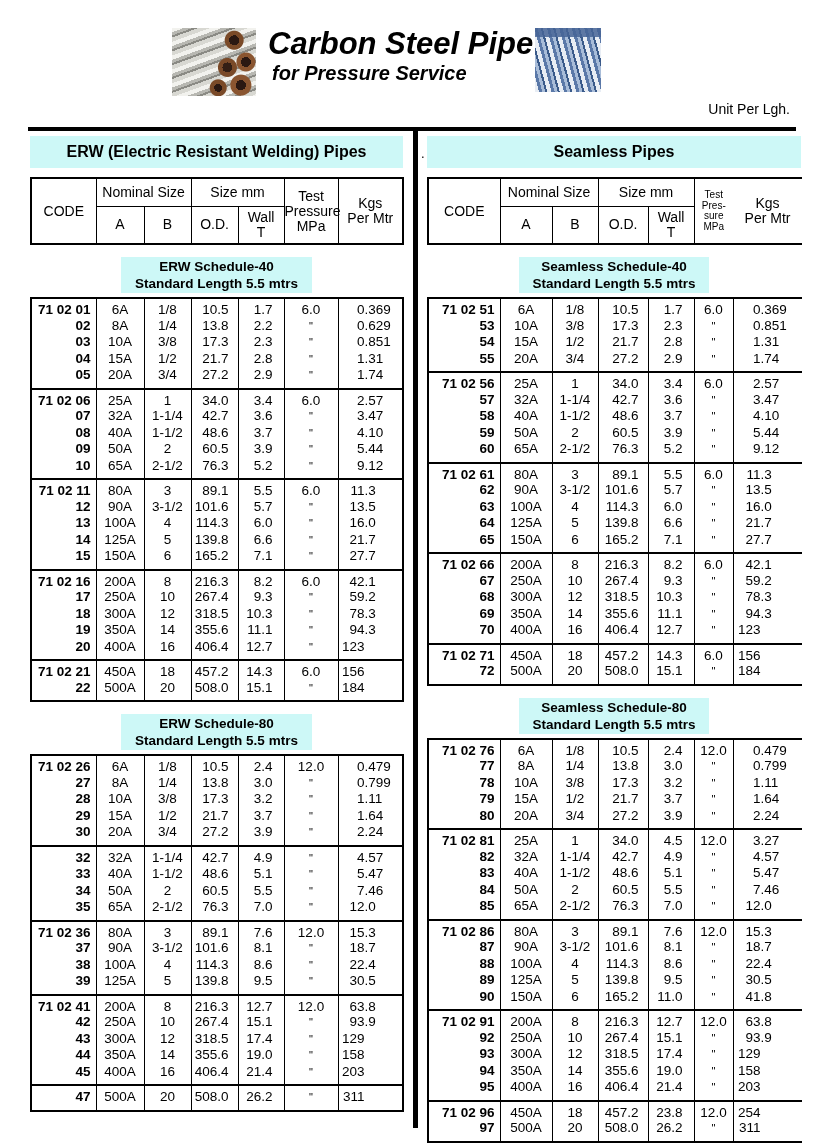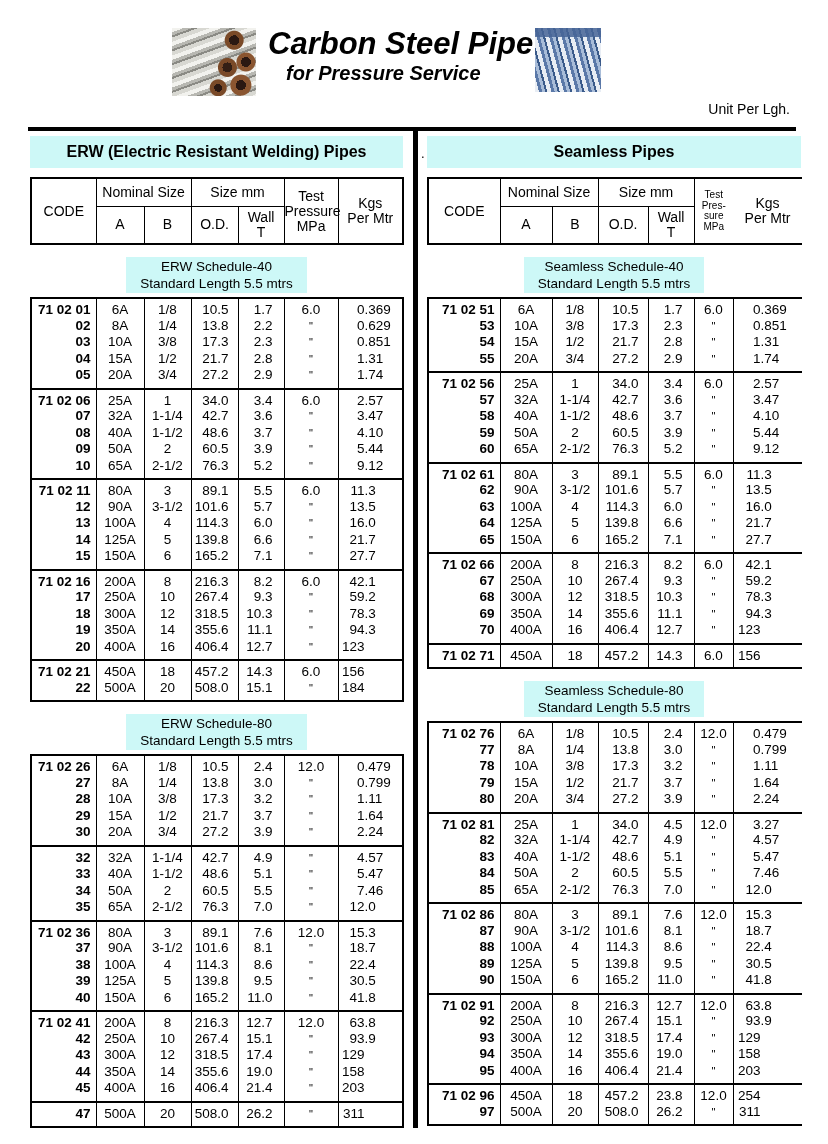--- a/index.html
+++ b/index.html
@@ -22,21 +22,21 @@
       radial-gradient(circle at 55% 88%, #2a1812 0 4px, #7a4a28 4px 8px, transparent 9px),
       repeating-linear-gradient(160deg, #f2f2ee 0 4px, #b8b8b2 4px 7px, #8a8a84 7px 9px, #d8d8d2 9px 13px);
   }
   .photo-right {
     left:535px; top:28px; width:66px; height:64px;
     background:
       linear-gradient(180deg, rgba(70,100,150,.85) 0 9px, rgba(0,0,0,0) 9px),
       repeating-linear-gradient(75deg, #e8edf4 0 4px, #5a78a8 4px 7px, #a8bcd8 7px 10px, #3a5a8a 10px 12px);
   }
   .title    { position:absolute; left:268px; top:26px;  font-size:31px; font-weight:bold; font-style:italic; letter-spacing:0; white-space:nowrap; }
-  .subtitle { position:absolute; left:286px; top:62px;  font-size:20px; font-weight:bold; font-style:italic; white-space:nowrap; }
+  .subtitle { position:absolute; left:272px; top:62px;  font-size:20px; font-weight:bold; font-style:italic; white-space:nowrap; }
   .unit-note{ position:absolute; right:38px; top:101px; font-size:14px; }
   .top-rule { position:absolute; left:28px;  top:127px; width:768px; height:4px; background:#000; }
   .center-divider { position:absolute; left:413px; top:127px; width:5px; height:1001px; background:#000; }
   .stray-dot{ position:absolute; left:421px; top:146px; font-size:13px; }
   
   .pipe-col { position:absolute; top:136px; }
   .col-left  { left:30px;  width:373px; }
   .col-right { left:427px; width:374px; }
   .section-bar {
     height:32px; line-height:32px; text-align:center;
@@ -50,21 +50,21 @@
   .h-code  { border-right:1px solid #000; }
   .h-group { border-right:1px solid #000; border-bottom:1px solid #000; }
   .h-sub   { border-right:1px solid #000; }
   .h-test  { border-right:1px solid #000; font-size:10.5px; line-height:11px; }
   .h-kgs   { font-size:14px; line-height:16px; }
   .col-right .hdr    { border-right:none; }
   .col-right .h-test { border-right:none; font-size:10px; line-height:10.5px; }
   
   .banner {
     margin:12px auto 0 auto; width:max-content; padding:1px 14px;
-    background:#cdf8f7; font-size:13.5px; font-weight:normal;
+    background:#cdf8f7; font-size:13.5px; font-weight:bold;
     text-align:center; line-height:17px; white-space:pre-line;
   }
   
   .body-tbl { margin-top:4px; border:2px solid #000; }
   .body-tbl.open-right { border-right:none; }
   .body-tbl tbody + tbody { border-top:2px solid #000; }
   .body-tbl td { font-size:13.5px; line-height:15.5px; vertical-align:top; white-space:nowrap; }
   .body-tbl td + td { border-left:1px solid #000; }
   .body-tbl tbody tr:first-child td { padding-top:3px; }
   .body-tbl tbody tr:last-child  td { padding-bottom:4px; }
@@ -473,29 +473,20 @@
             </tr>
             <tr>
               <td class="c-code">39</td>
               <td class="c-a">125A</td>
               <td class="c-b">5</td>
               <td class="c-od">139.8</td>
               <td class="c-wall">9.5</td>
               <td class="c-test"><span class="ditto">"</span></td>
               <td class="c-kgs"><span class="ip">30</span><span class="fp">.5</span></td>
             </tr>
-            <tr>
-              <td class="c-code">40</td>
-              <td class="c-a">150A</td>
-              <td class="c-b">6</td>
-              <td class="c-od">165.2</td>
-              <td class="c-wall">11.0</td>
-              <td class="c-test"><span class="ditto">"</span></td>
-              <td class="c-kgs"><span class="ip">41</span><span class="fp">.8</span></td>
-            </tr>
           </tbody>
           <tbody>
             <tr>
               <td class="c-code">71 02 41</td>
               <td class="c-a">200A</td>
               <td class="c-b">8</td>
               <td class="c-od">216.3</td>
               <td class="c-wall">12.7</td>
               <td class="c-test">12.0</td>
               <td class="c-kgs"><span class="ip">63</span><span class="fp">.8</span></td>
@@ -780,20 +771,29 @@
           <tbody>
             <tr>
               <td class="c-code">71 02 71</td>
               <td class="c-a">450A</td>
               <td class="c-b">18</td>
               <td class="c-od">457.2</td>
               <td class="c-wall">14.3</td>
               <td class="c-test">6.0</td>
               <td class="c-kgs"><span class="ip">156</span><span class="fp"></span></td>
             </tr>
+            <tr>
+              <td class="c-code">72</td>
+              <td class="c-a">500A</td>
+              <td class="c-b">20</td>
+              <td class="c-od">508.0</td>
+              <td class="c-wall">15.1</td>
+              <td class="c-test"><span class="ditto">"</span></td>
+              <td class="c-kgs"><span class="ip">184</span><span class="fp"></span></td>
+            </tr>
           </tbody>
         </table>
         <div class="banner">Seamless Schedule-80
 Standard Length 5.5 mtrs</div>
         <table class="body-tbl open-right">
           <colgroup>
             <col style="width: 72px;">
             <col style="width: 52px;">
             <col style="width: 46px;">
             <col style="width: 50px;">

